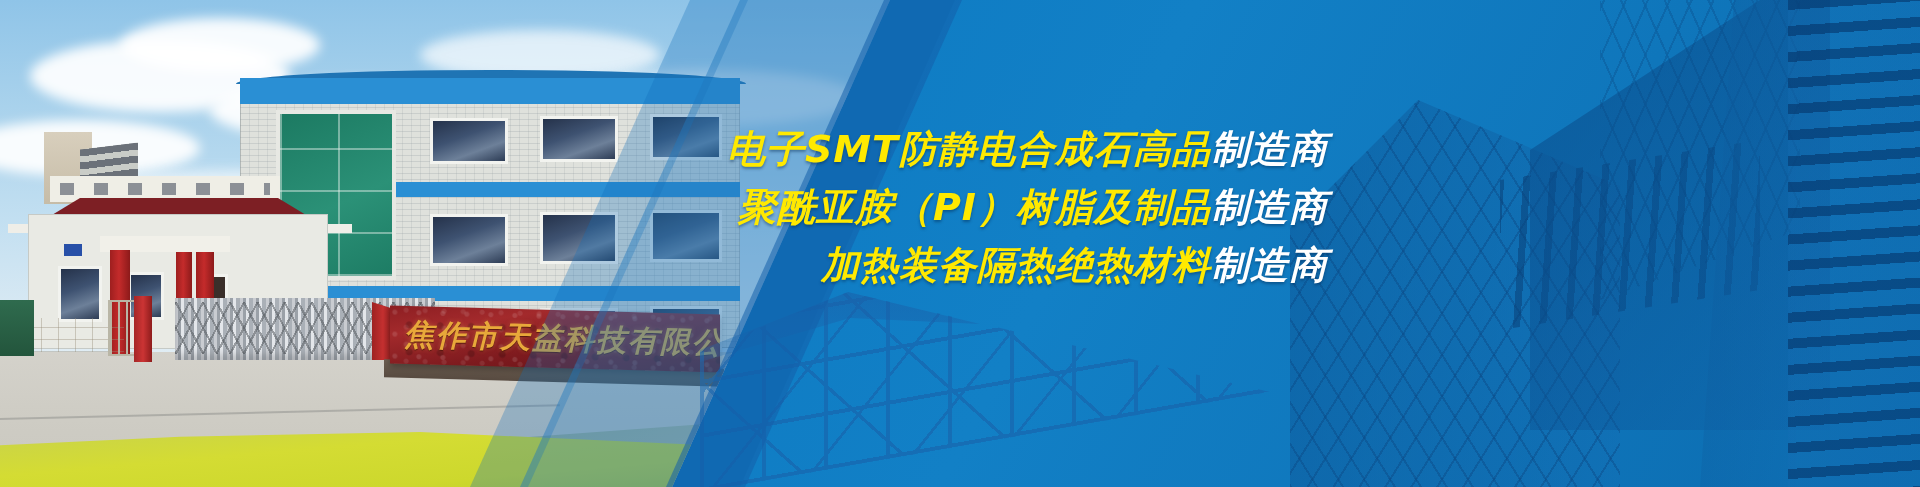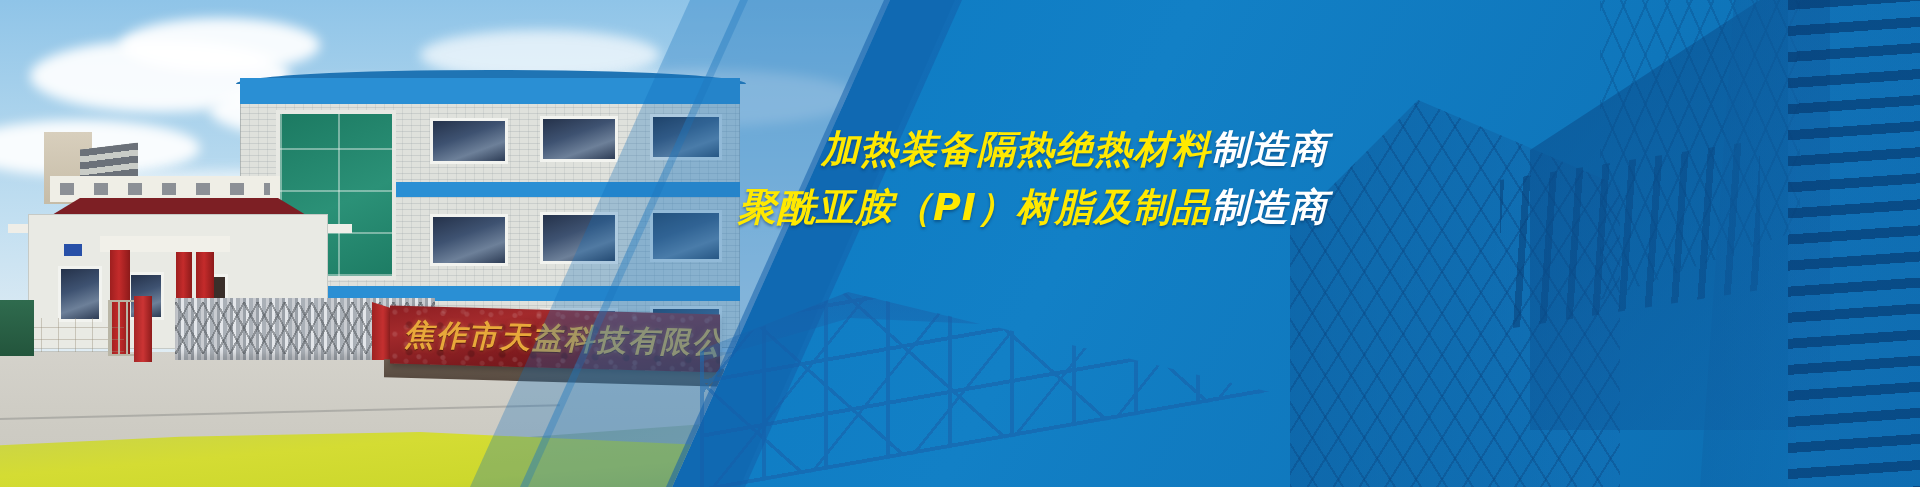--- a/index.html
+++ b/index.html
@@ -407,17 +407,18 @@
   <div class="tower-dark"></div>
   <div class="facade-mesh"></div>
   <div class="facade-r2"></div>
   <div class="facade-r"></div>
 
   <div class="band band-c"></div>
   <div class="band band-a"></div>
   <div class="band band-b"></div>
 
   <div class="headlines">
+    <div class="hl l1"><span class="hi">电子SMT防静电合成石高品</span><span class="wh">制造商</span></div>
+    <div class="hl l3"><span class="hi">聚酰亚胺（PI）树脂及制品</span><span class="wh">制造商</span></div>
     <div class="hl l2"><span class="hi">加热装备隔热绝热材料</span><span class="wh">制造商</span></div>
-    <div class="hl l3"><span class="hi">聚酰亚胺（PI）树脂及制品</span><span class="wh">制造商</span></div>
   </div>
 
 </div>
 
 </body></html>

